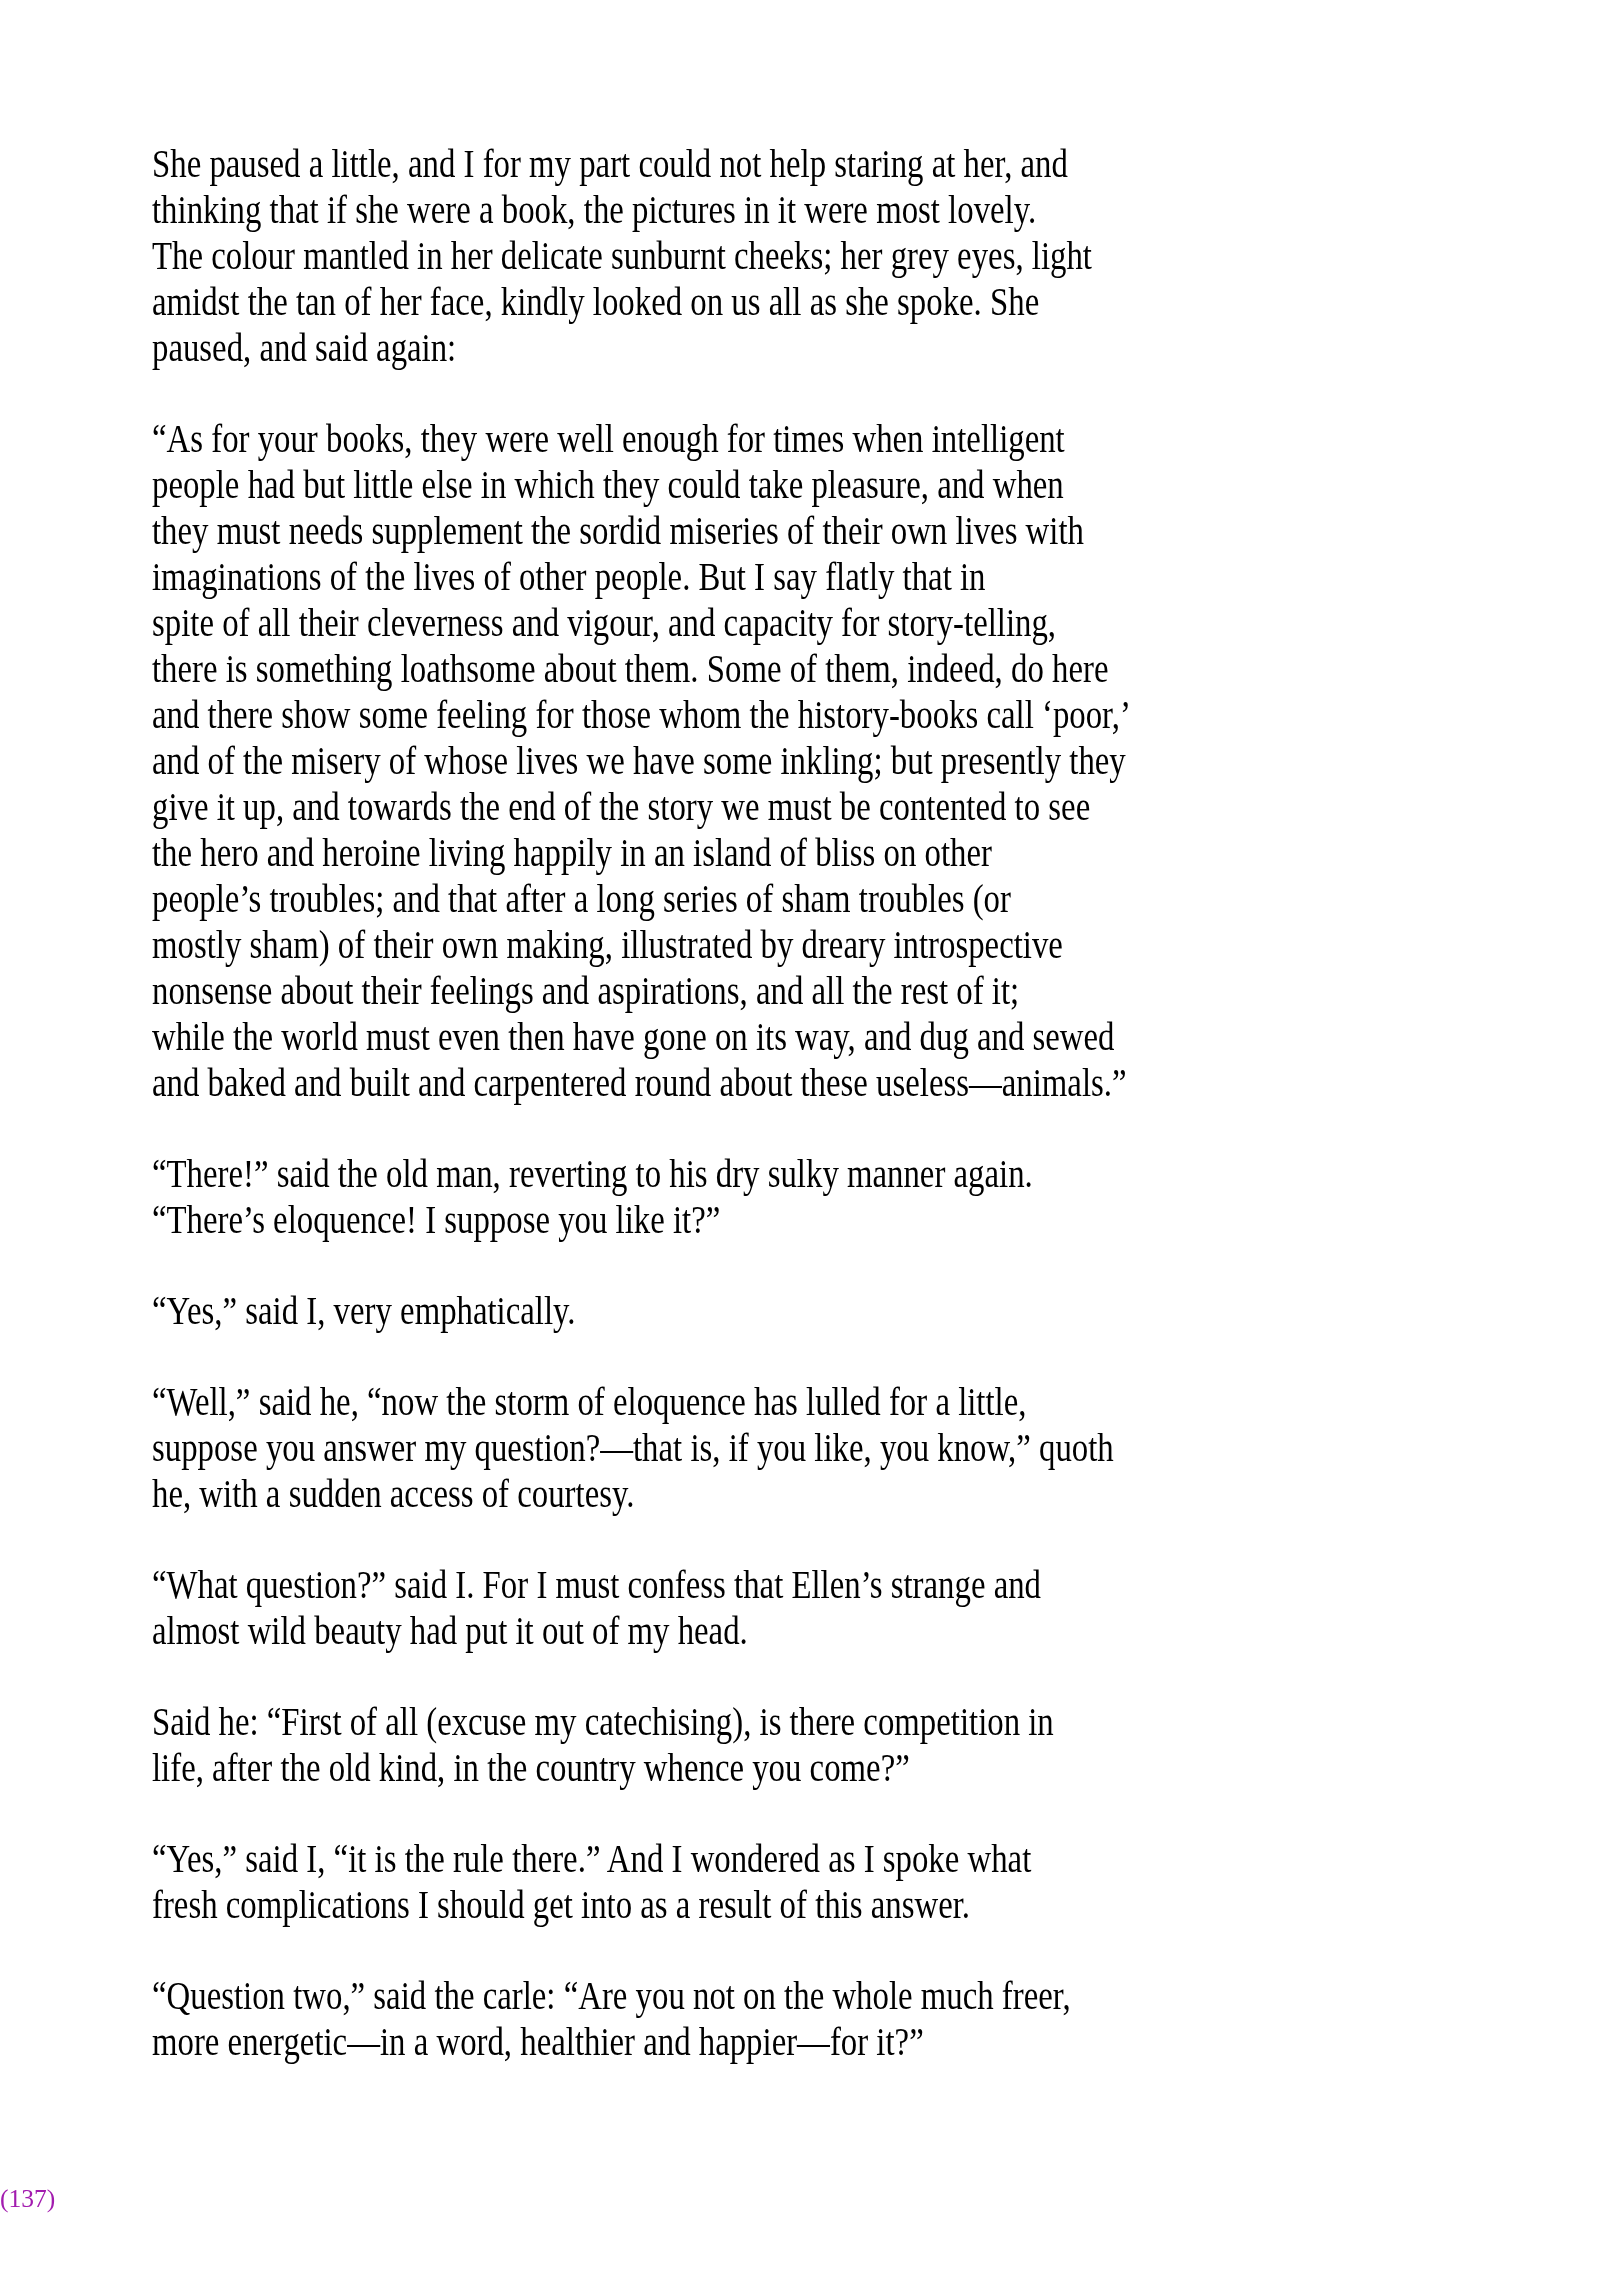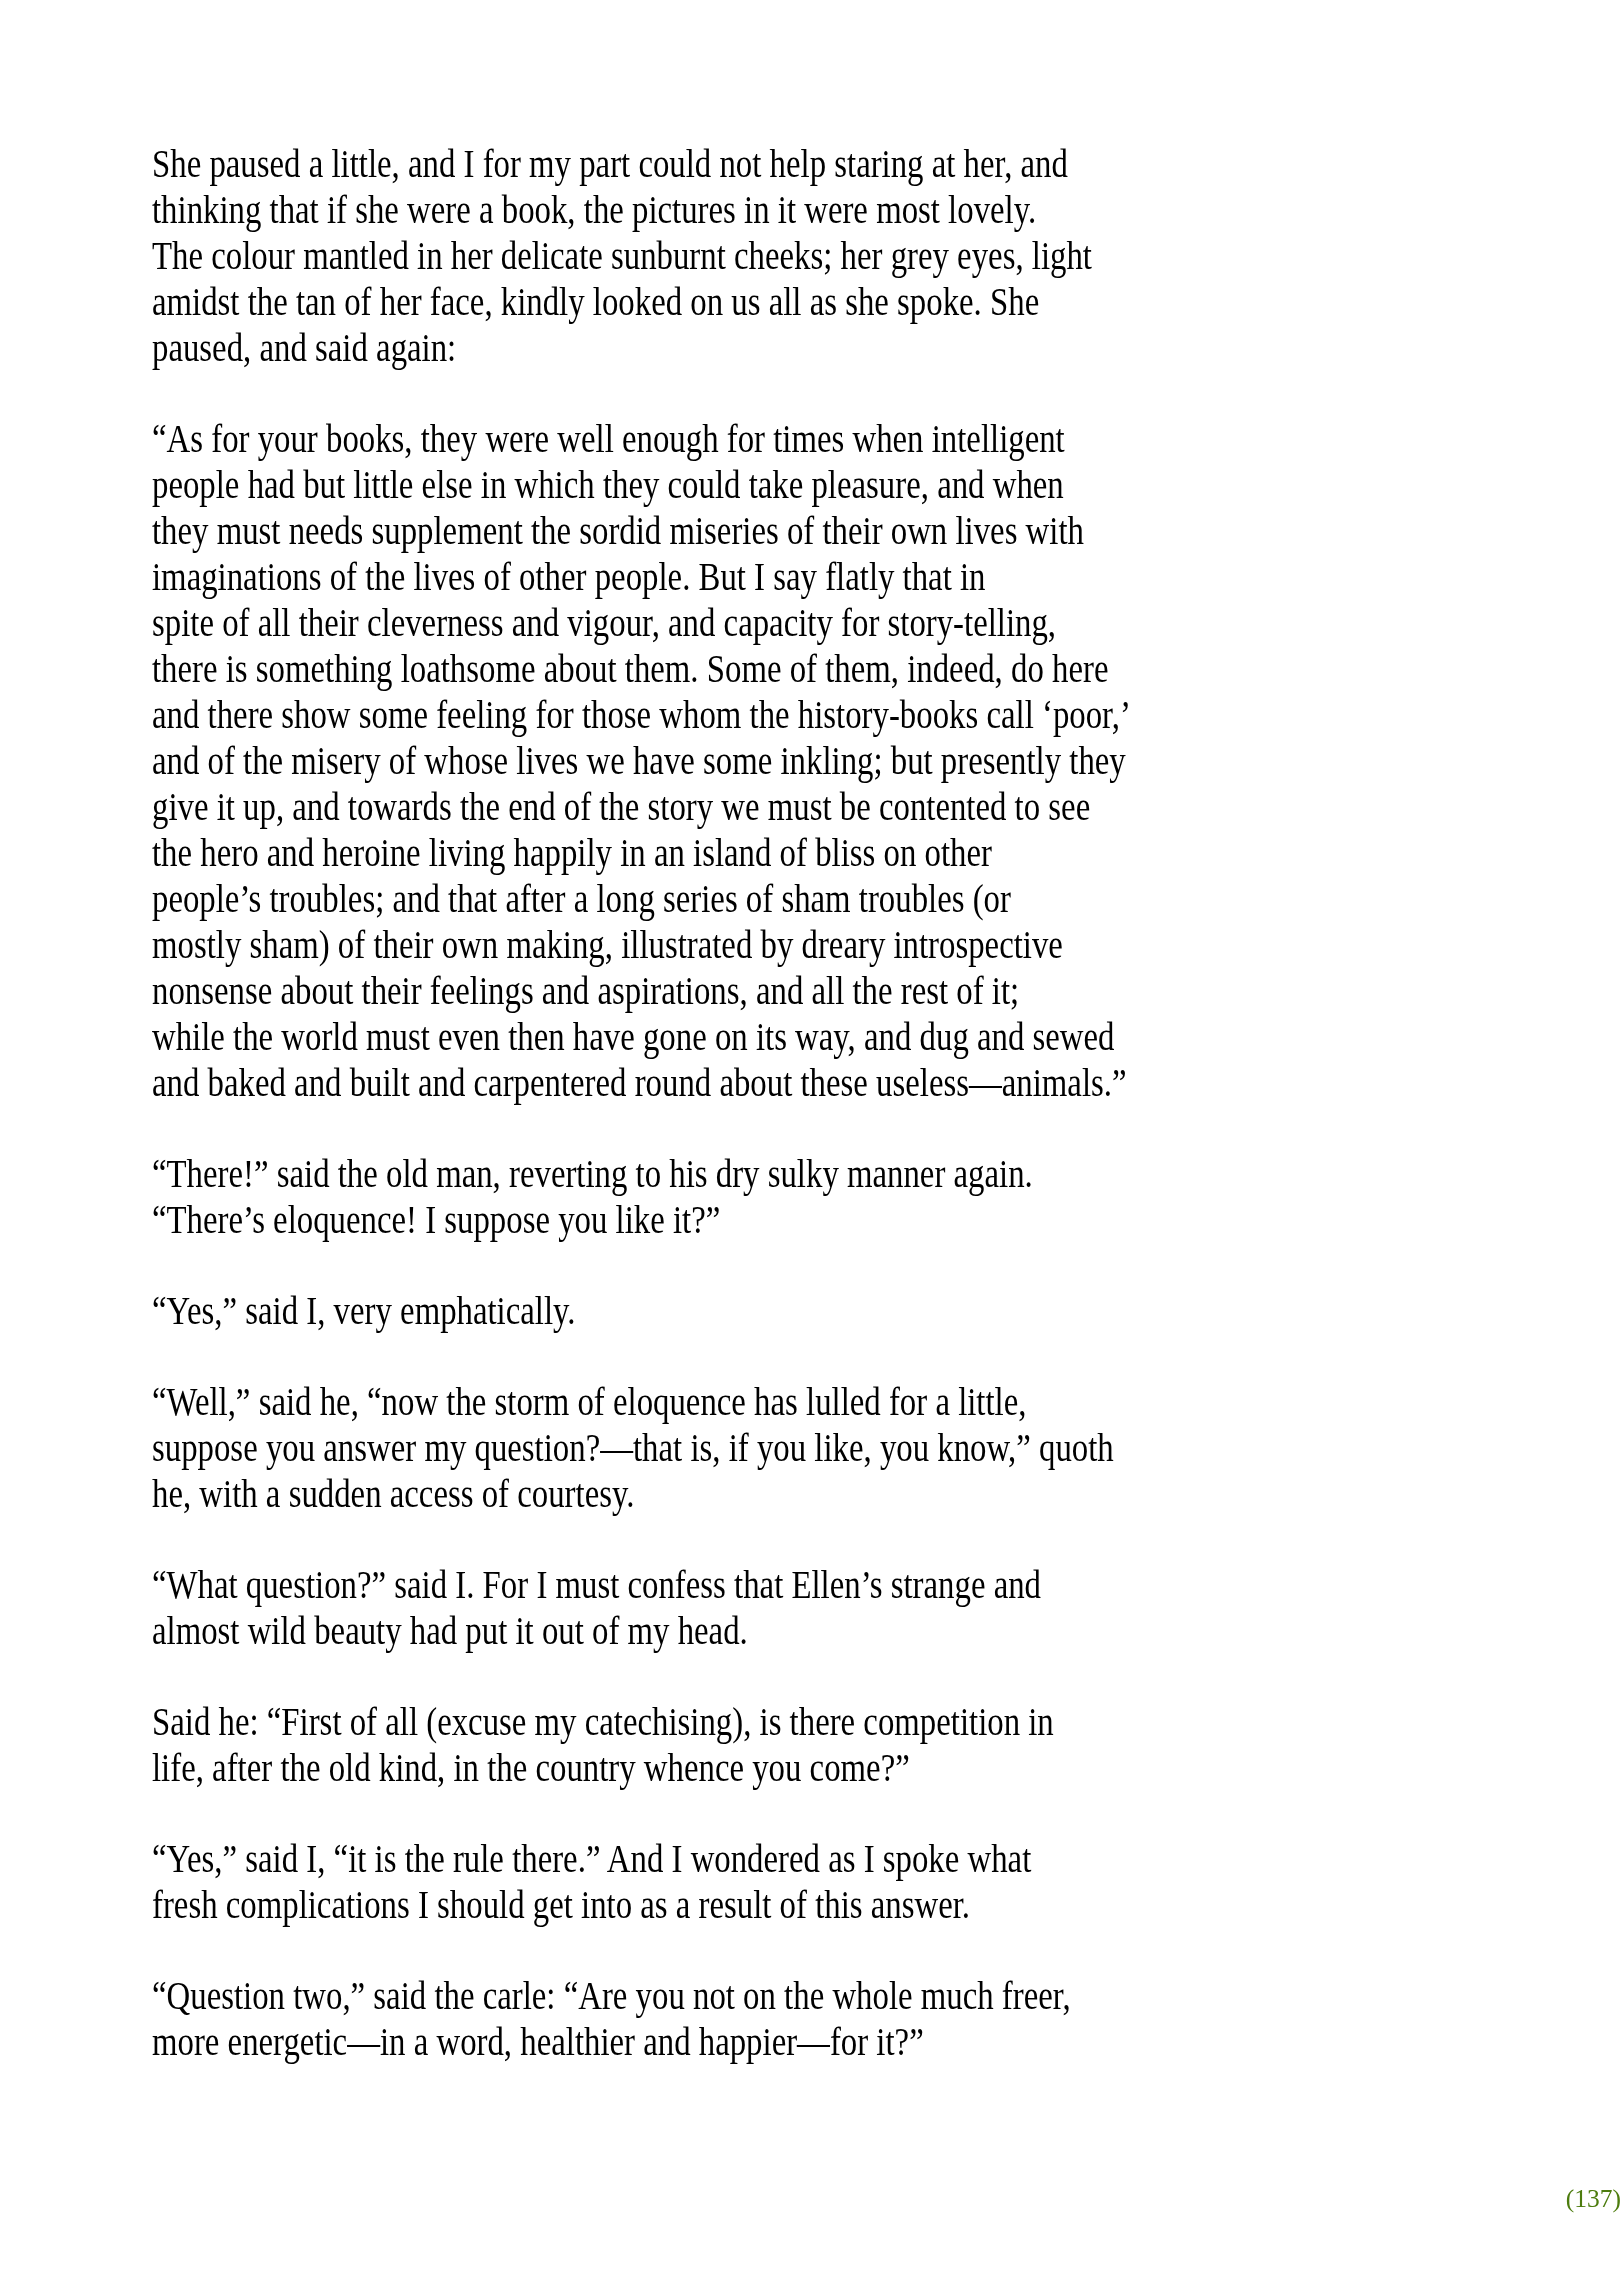--- a/index.html
+++ b/index.html
@@ -33,25 +33,25 @@
     text-align: left;
   }
   .para:last-child {
     margin-bottom: 0;
   }
   .page-footer {
     position: absolute;
     top: 2184px;
     left: 0;
     width: 1621px;
-    text-align: right;
+    text-align: left;
     font-family: "Liberation Serif", serif;
     font-size: 25.5px;
     line-height: 29px;
-    color: #4d7c0f;
+    color: #a21caf;
   }
 </style>
 </head>
 <body>
 
 <div class="page">
   <main class="text-block" id="text-block">
       <p class="para">She paused a little, and I for my part could not help staring at her, and
 thinking that if she were a book, the pictures in it were most lovely.
 The colour mantled in her delicate sunburnt cheeks; her grey eyes, light

